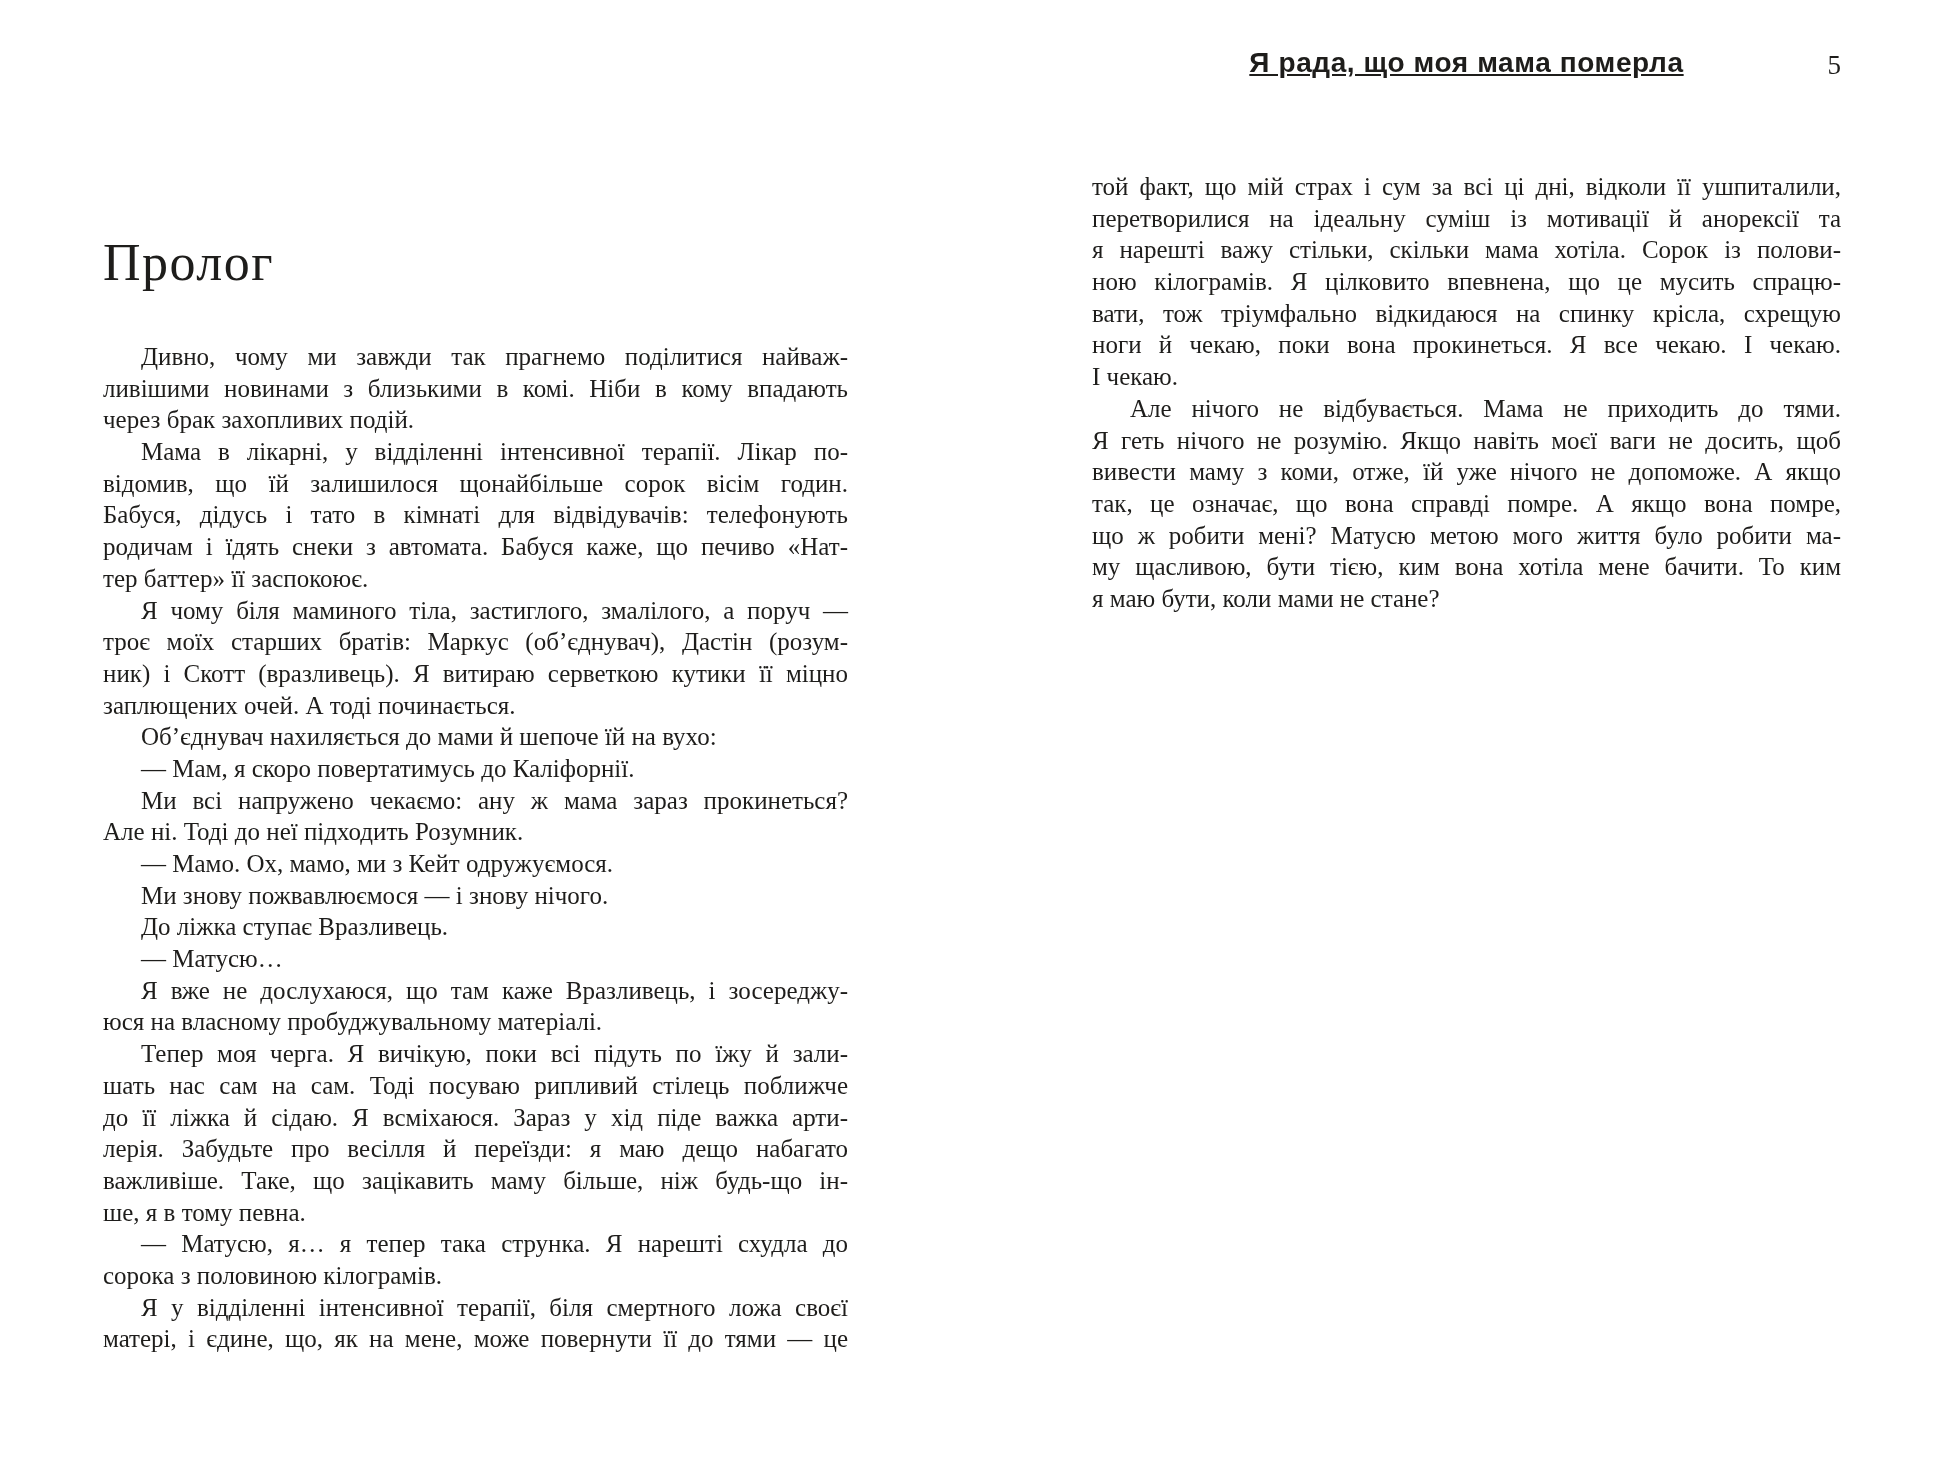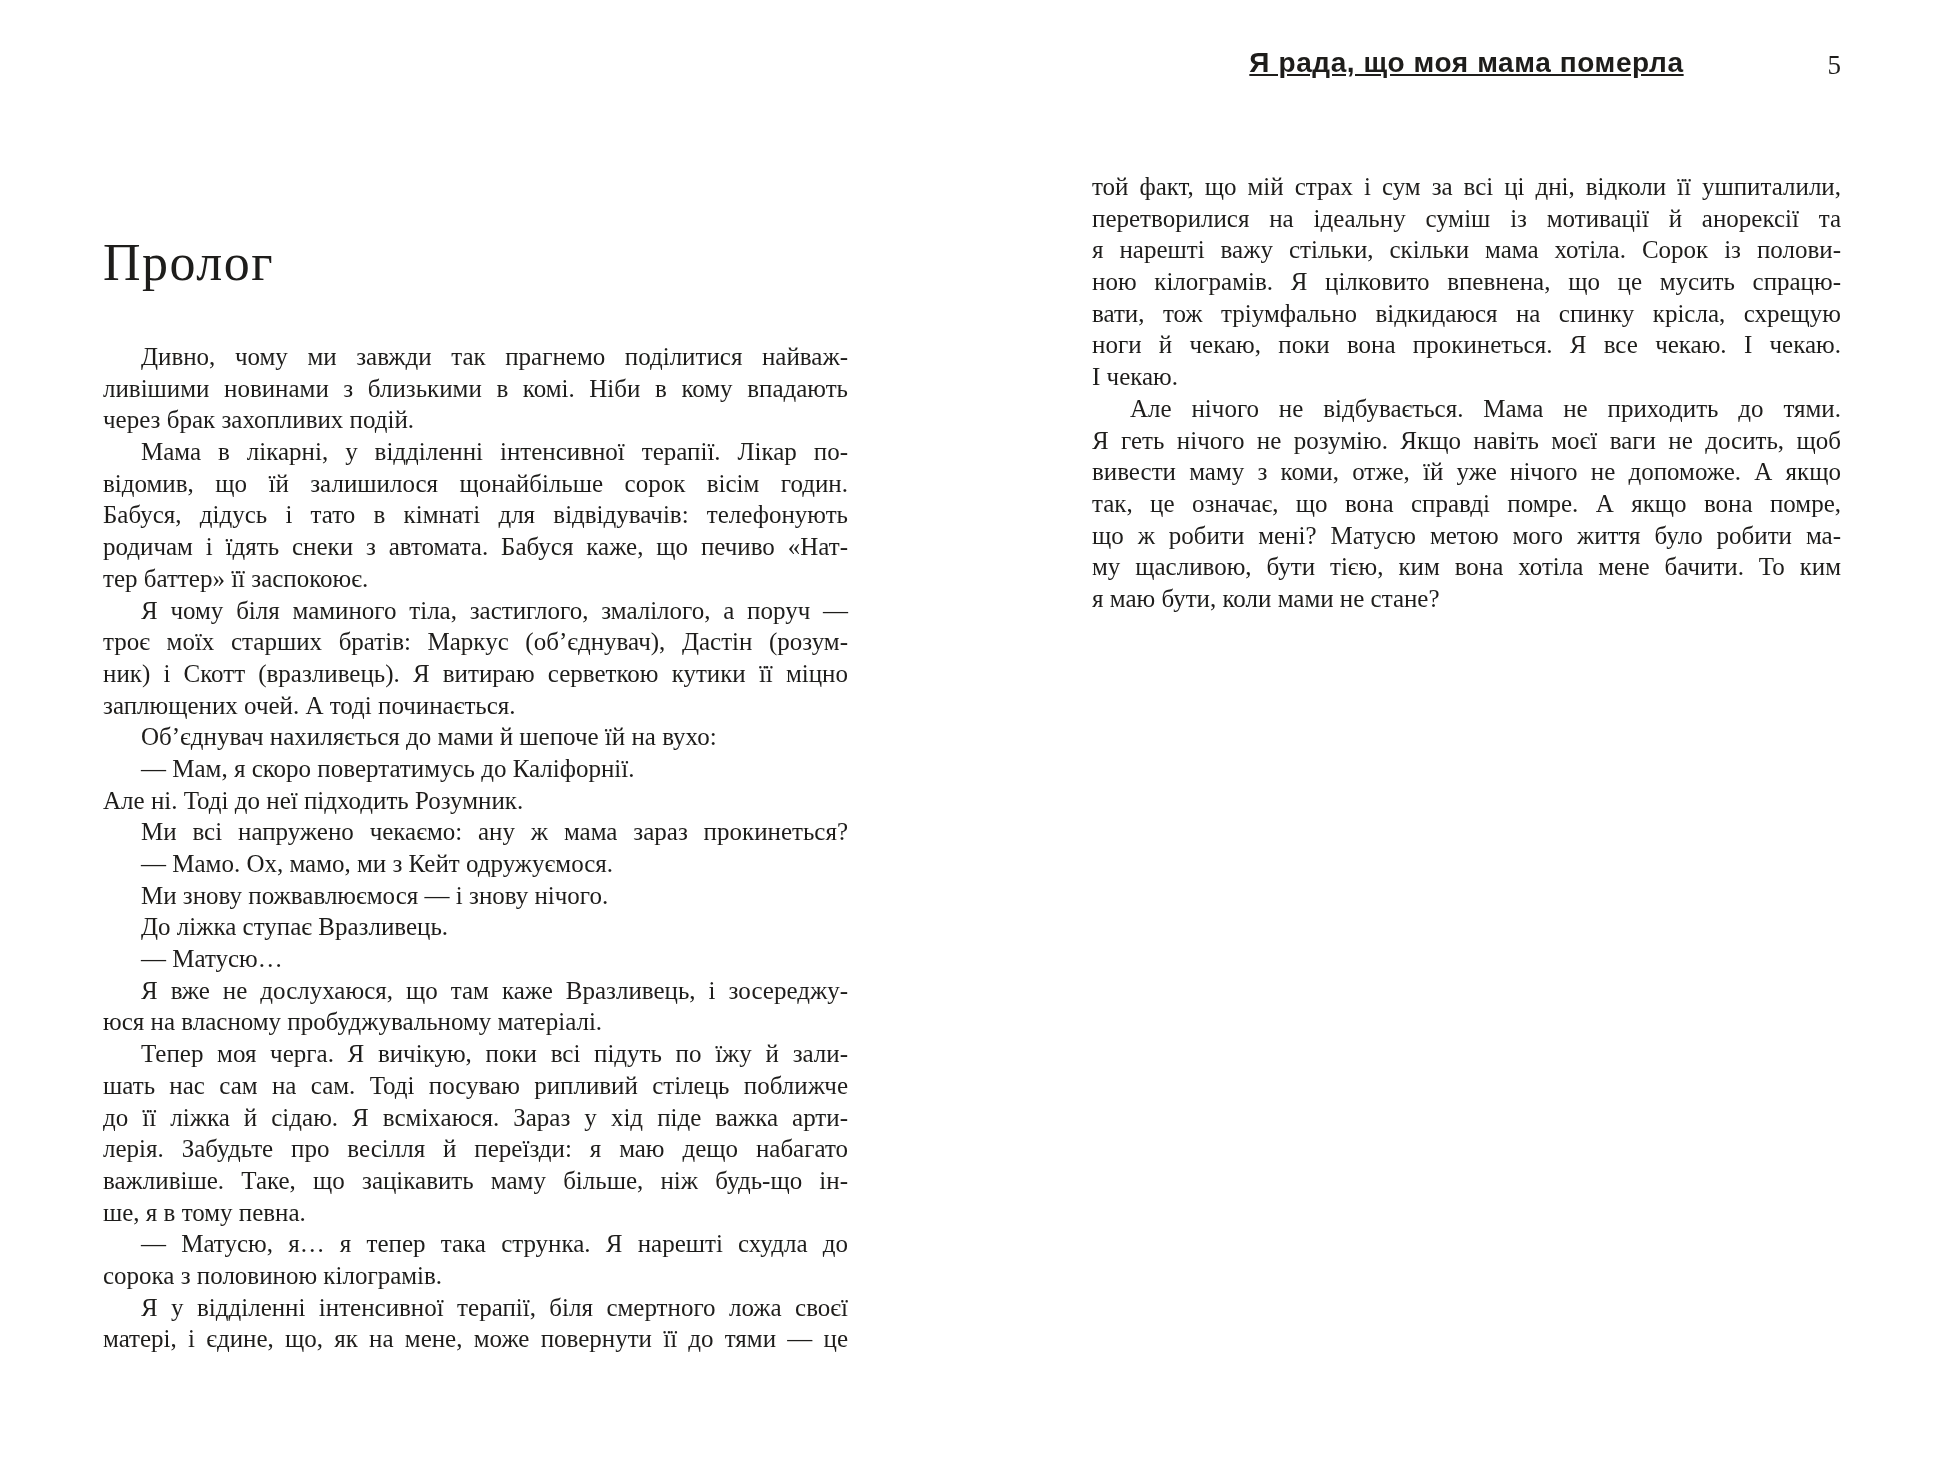--- a/index.html
+++ b/index.html
@@ -74,22 +74,22 @@
         <div class="line jst">відомив, що їй залишилося щонайбільше сорок вісім годин.</div>
         <div class="line jst">Бабуся, дідусь і тато в кімнаті для відвідувачів: телефонують</div>
         <div class="line jst">родичам і їдять снеки з автомата. Бабуся каже, що печиво «Нат-</div>
         <div class="line">тер баттер» її заспокоює.</div>
         <div class="line ind jst">Я чому біля маминого тіла, застиглого, змалілого, а поруч —</div>
         <div class="line jst">троє моїх старших братів: Маркус (об’єднувач), Дастін (розум-</div>
         <div class="line jst">ник) і Скотт (вразливець). Я витираю серветкою кутики її міцно</div>
         <div class="line">заплющених очей. А тоді починається.</div>
         <div class="line ind">Об’єднувач нахиляється до мами й шепоче їй на вухо:</div>
         <div class="line ind">— Мам, я скоро повертатимусь до Каліфорнії.</div>
+        <div class="line ind jst">Ми всі напружено чекаємо: ану ж мама зараз прокинеться?</div>
         <div class="line">Але ні. Тоді до неї підходить Розумник.</div>
-        <div class="line ind jst">Ми всі напружено чекаємо: ану ж мама зараз прокинеться?</div>
         <div class="line ind">— Мамо. Ох, мамо, ми з Кейт одружуємося.</div>
         <div class="line ind">Ми знову пожвавлюємося — і знову нічого.</div>
         <div class="line ind">До ліжка ступає Вразливець.</div>
         <div class="line ind">— Матусю…</div>
         <div class="line ind jst">Я вже не дослухаюся, що там каже Вразливець, і зосереджу-</div>
         <div class="line">юся на власному пробуджувальному матеріалі.</div>
         <div class="line ind jst">Тепер моя черга. Я вичікую, поки всі підуть по їжу й зали-</div>
         <div class="line jst">шать нас сам на сам. Тоді посуваю рипливий стілець поближче</div>
         <div class="line jst">до її ліжка й сідаю. Я всміхаюся. Зараз у хід піде важка арти-</div>
         <div class="line jst">лерія. Забудьте про весілля й переїзди: я маю дещо набагато</div>

